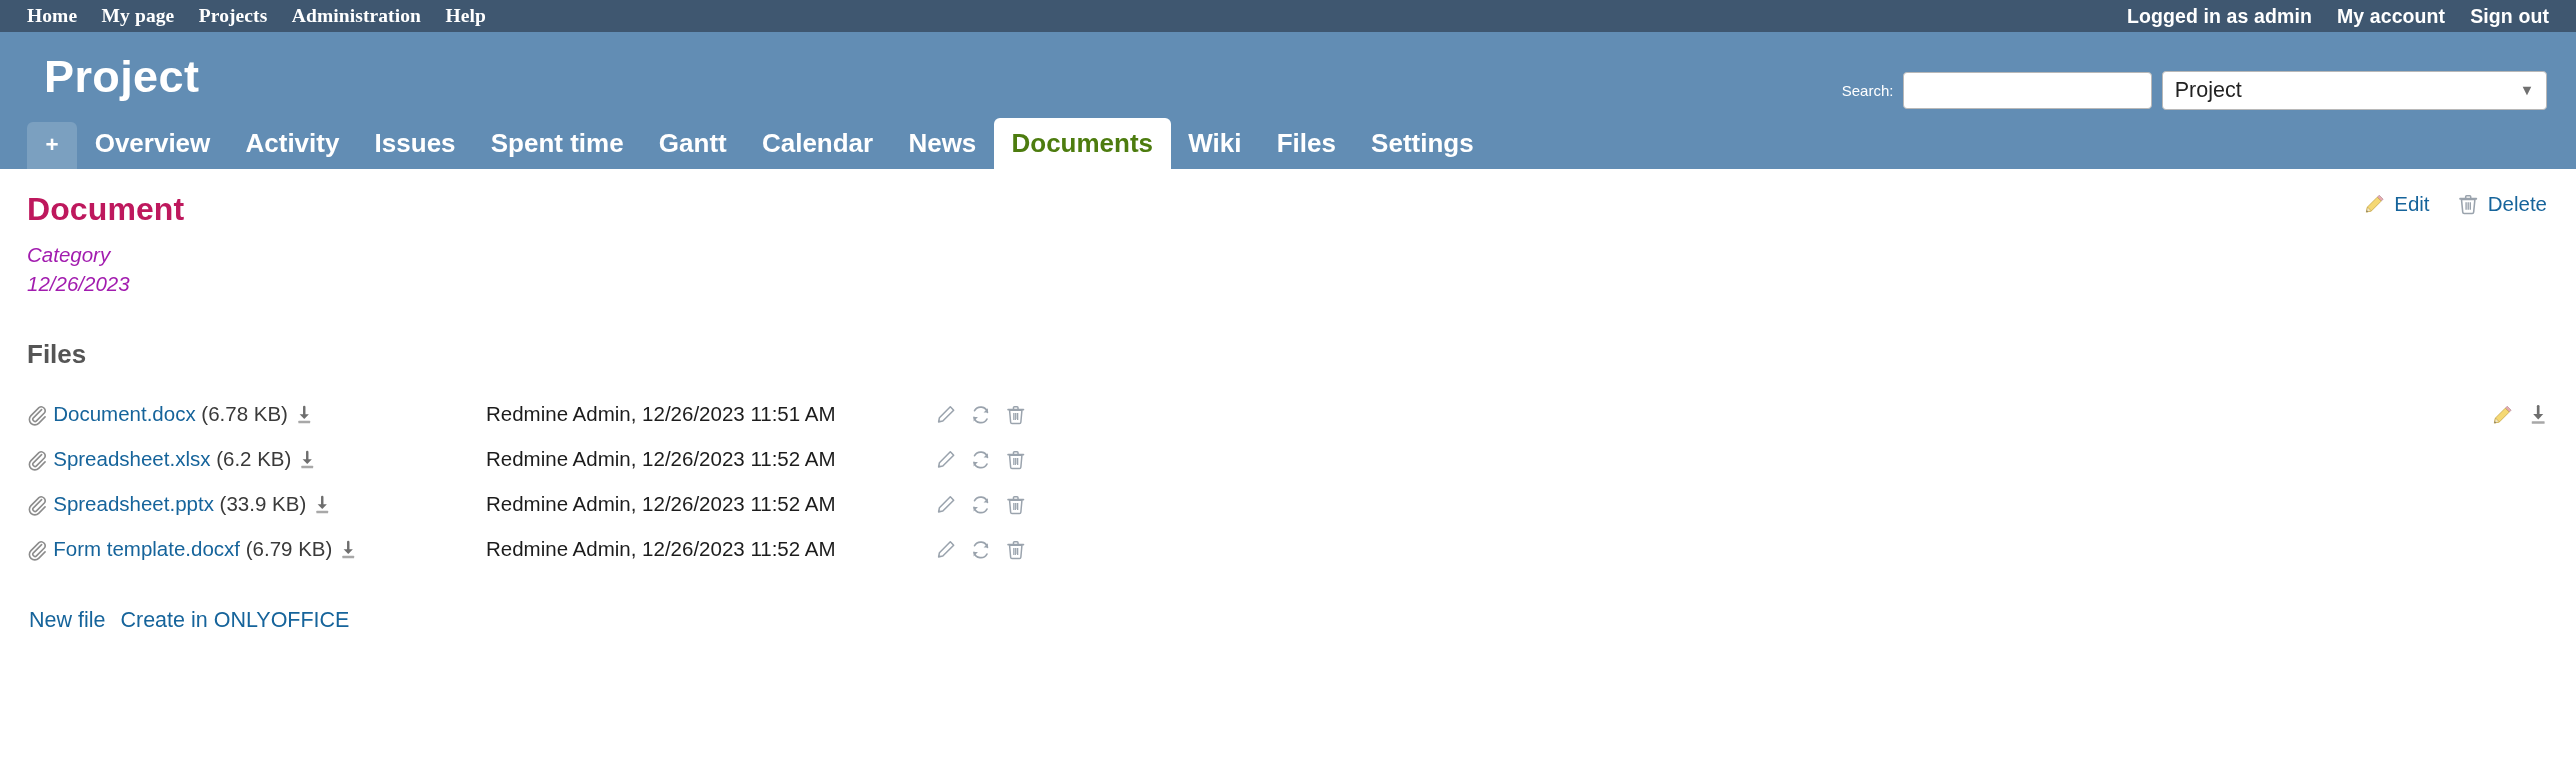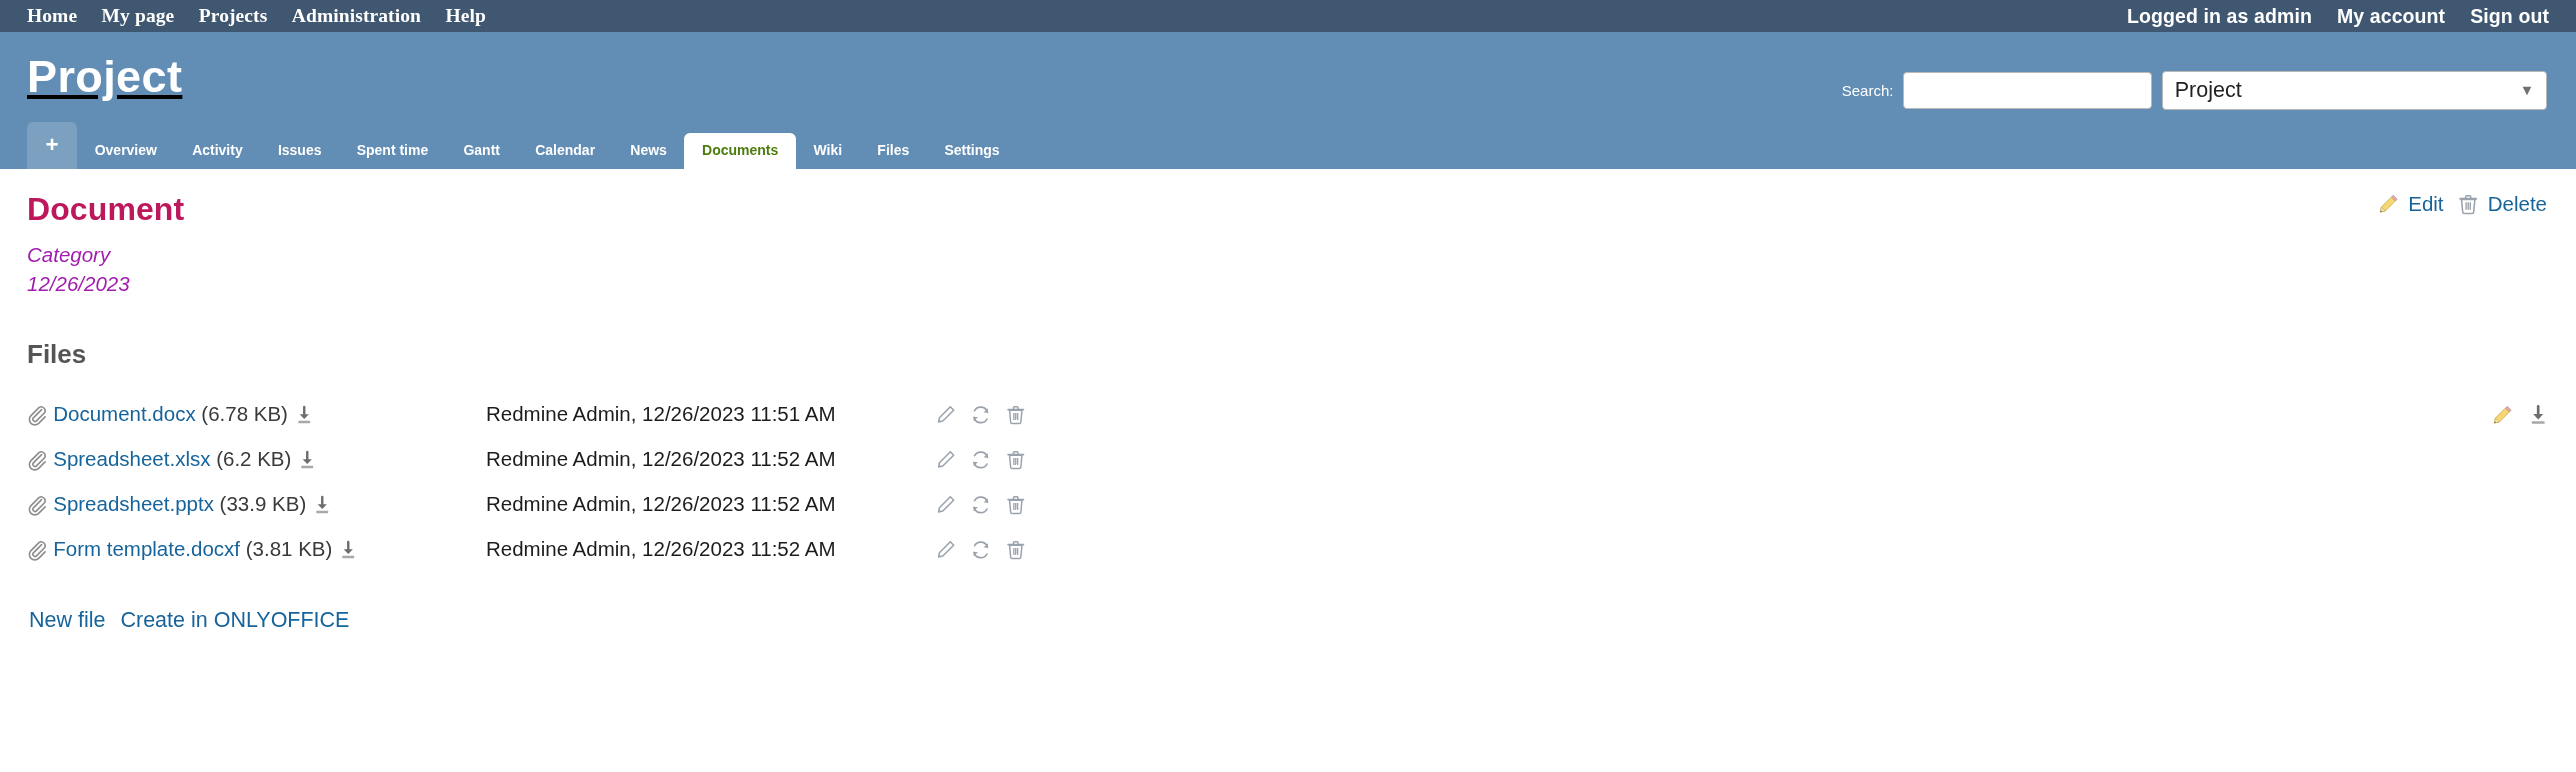--- a/index.html
+++ b/index.html
@@ -50,22 +50,21 @@
   #top-menu .loggedas b {
     font-weight: bold;
   }
 
   
   #header {
     background: #628db4;
     height: 137px;
     position: relative;
     box-sizing: border-box;
-    padding: 0 27px;
-    text-decoration: underline;
+    padding: 0 44px;
   }
   #header h1 {
     margin: 0;
     padding-top: 21.5px;
     color: #ffffff;
     font-size: 45px;
     font-weight: bold;
     letter-spacing: 0.4px;
     line-height: 1;
   }
@@ -120,21 +119,21 @@
   #main-menu {
     position: absolute;
     left: 27px;
     bottom: 0;
     display: flex;
     align-items: flex-end;
     gap: 0;
   }
   #main-menu .tab {
     color: #ffffff;
-    font-size: 14px;
+    font-size: 26px;
     font-weight: bold;
     text-decoration: none;
     padding: 8.8px 17.6px 9.8px 17.6px;
     border-radius: 5.9px 5.9px 0 0;
     white-space: nowrap;
     line-height: 1.25;
   }
   #main-menu .tab.plus {
     background: #7ba0c0;
     font-size: 22.4px;
@@ -150,21 +149,21 @@
   #content {
     padding: 21.5px 27px 0 27px;
     position: relative;
   }
   .contextual {
     position: absolute;
     right: 29px;
     top: 23.4px;
     display: flex;
     align-items: center;
-    gap: 13px;
+    gap: 27px;
     font-size: 20.5px;
   }
   .contextual a {
     color: #16649b;
     text-decoration: none;
     display: inline-flex;
     align-items: center;
     gap: 8.8px;
     white-space: nowrap;
   }
@@ -492,21 +491,21 @@
       </tr>
 
       <tr>
         <td class="filename">
           <span class="icn">
             <svg width="20.5" height="20.5" viewBox="0 0 16 16">
               <path d="M11.4 3.6L5 10a1.7 1.7 0 0 0 2.4 2.4l6.1-6.1a3 3 0 0 0-4.2-4.2L3.1 8.3a4.2 4.2 0 0 0 6 6l5-5" fill="none" stroke="#8c8c8c" stroke-width="1.25" stroke-linecap="round"></path>
             </svg>
           </span>
           <a href="#" class="fname">Form template.docxf</a>
-          <span class="size">(3.81 KB)</span>
+          <span class="size">(6.79 KB)</span>
           <span class="icn">
             <svg width="20.5" height="20.5" viewBox="0 0 16 16">
               <path d="M8 1.6v7.2" stroke="#6e6e6e" stroke-width="1.9" stroke-linecap="round"></path>
               <path d="M4.4 7.2L8 11l3.6-3.8z" fill="#6e6e6e"></path>
               <rect x="3.4" y="12.3" width="9.2" height="1.9" rx=".4" fill="#a8a8a8"></rect>
             </svg>
           </span>
         </td>
         <td class="author">Redmine Admin, 12/26/2023 11:52 AM</td>
         <td>

